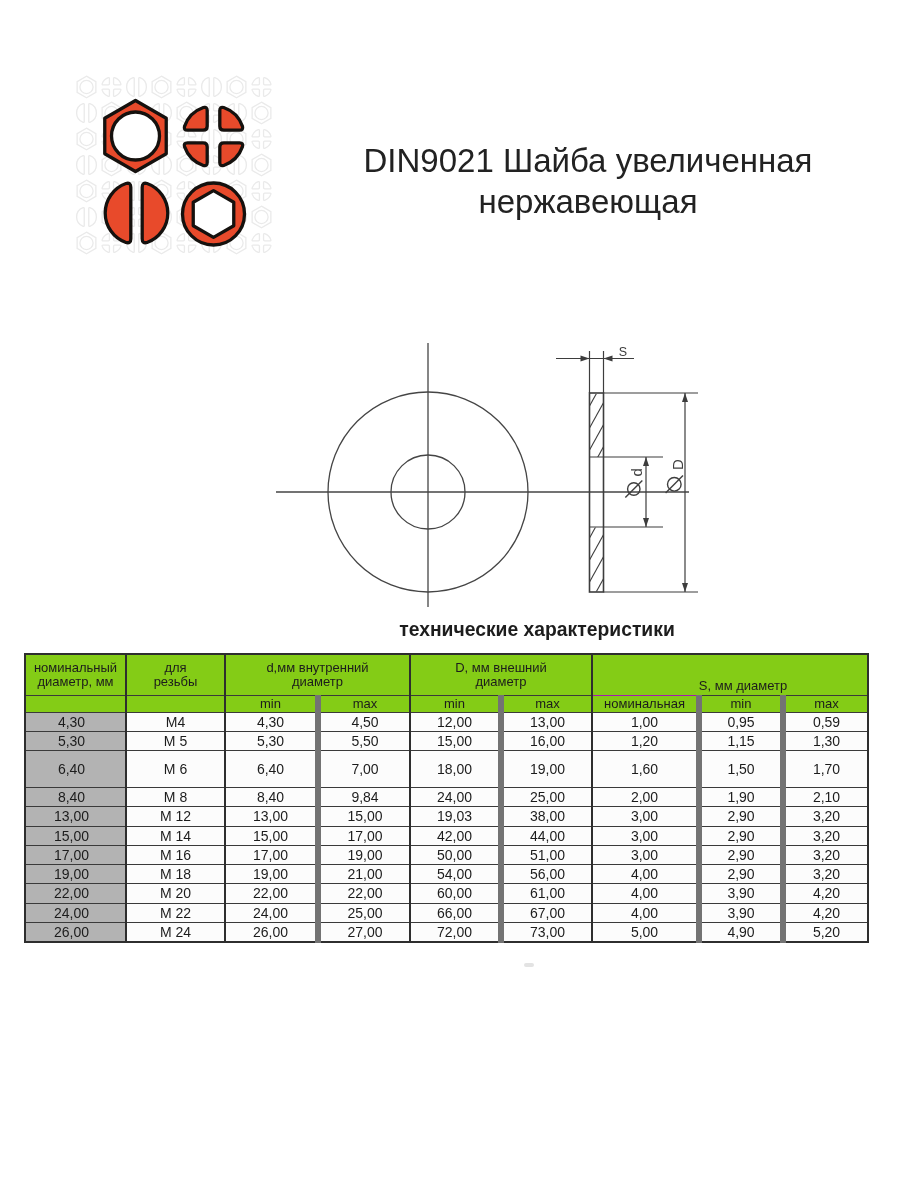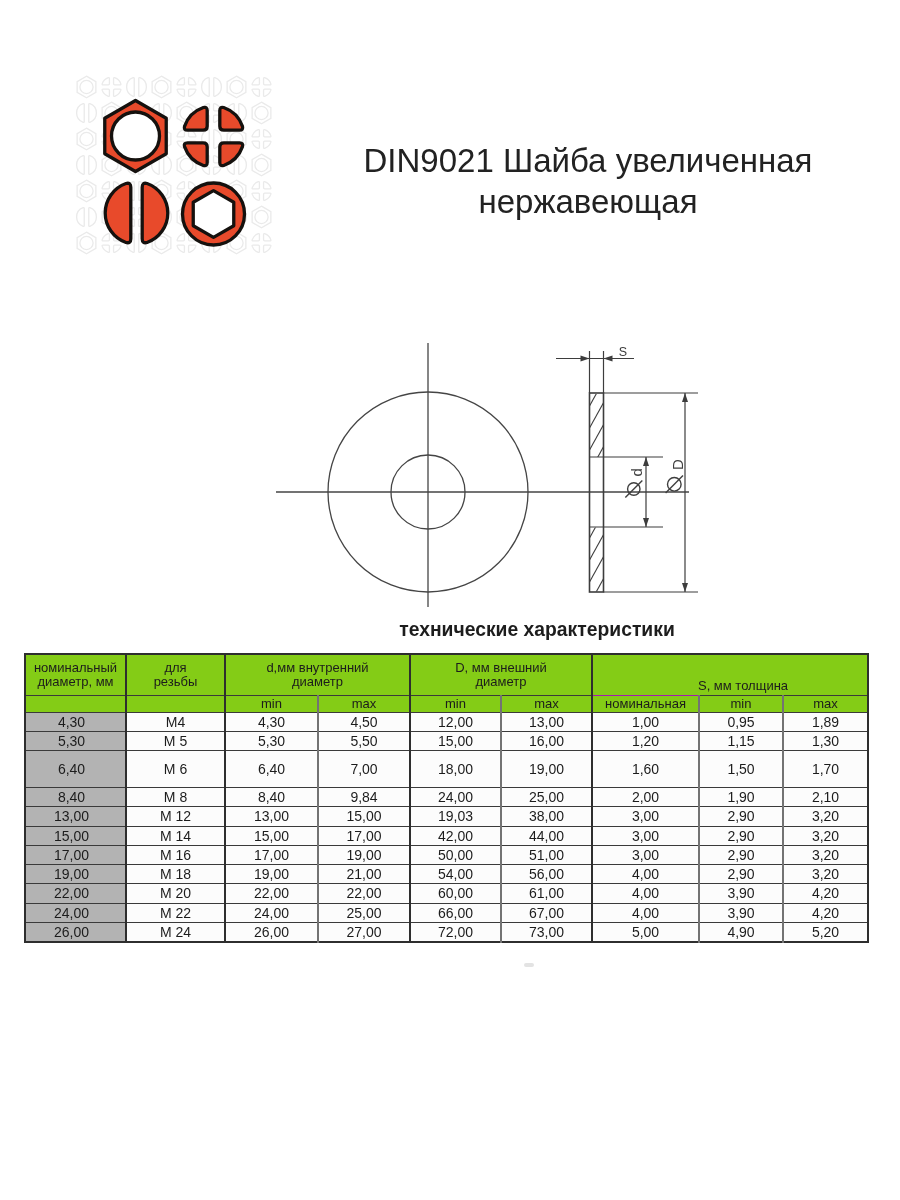--- a/index.html
+++ b/index.html
@@ -4,21 +4,21 @@
 <style>
 html,body{margin:0;padding:0;}
 body{width:900px;height:1200px;background:#ffffff;font-family:"Liberation Sans",sans-serif;position:relative;overflow:hidden;}
 .abs{position:absolute;}
 table.spec{border-collapse:collapse;table-layout:fixed;font-family:"Liberation Sans",sans-serif;color:#1c1c1c;}
 table.spec td,table.spec th{padding:0;text-align:center;vertical-align:middle;overflow:hidden;white-space:nowrap;font-weight:normal;}
 table.spec .hd{background:#84cc16;font-size:13px;line-height:13.5px;}
 table.spec td{background:#fcfcfc;font-size:14px;border-top:1px solid #3a3a3a;}
 table.spec td.c1{background:#b3b3b3;padding-right:8px;}
 table.spec .vb{border-left:2px solid #2e2e2e;}
-table.spec .vt{border-left:2px solid #737373;margin-left:33px;}
+table.spec .vt{border-left:6px solid #737373;margin-left:33px;}
 </style>
 </head>
 <body>
 
 <svg class="abs" style="left:60px;top:60px;" width="230" height="210" viewBox="60 60 230 210">
 <defs>
 <g id="bgh" fill="none" stroke="#eaeaea" stroke-width="1.4" transform="scale(0.94)">
 <polygon points="0.0,-11.5 9.96,-5.75 9.96,5.75 0.0,11.5 -9.96,5.75 -9.96,-5.75"></polygon>
 <circle cx="0" cy="0" r="7"></circle>
 </g>
@@ -215,21 +215,21 @@
       <col style="width:107px">
       <col style="width:84px">
       <col style="width:85px">
     </colgroup>
 <tbody>
       <tr style="height:41px;">
         <th class="hd">номинальный<br>диаметр, мм</th>
         <th class="hd vb">для<br>резьбы</th>
         <th class="hd vb" colspan="2">d,мм внутренний<br>диаметр</th>
         <th class="hd vb" colspan="2">D, мм внешний<br>диаметр</th>
-        <th class="hd vb" colspan="3" style="vertical-align:bottom;padding-bottom:2px;padding-left:26px;">S, мм толщина</th>
+        <th class="hd vb" colspan="3" style="vertical-align:bottom;padding-bottom:2px;padding-left:26px;">S, мм диаметр</th>
       </tr>
 <tr style="height:17px;">
         <th class="hd" style="border-top:1px solid #3a3a3a;"></th>
         <th class="hd vb" style="border-top:1px solid #3a3a3a;"></th>
         <th class="hd vb" style="border-top:1px solid #3a3a3a;">min</th>
         <th class="hd vt" style="border-top:1px solid #3a3a3a;">max</th>
         <th class="hd vb" style="border-top:1px solid #3a3a3a;">min</th>
         <th class="hd vt" style="border-top:1px solid #3a3a3a;">max</th>
         <th class="hd vb" style="border-top:1px solid #a21caf;margin-top:39px;">номинальная</th>
         <th class="hd vt" style="border-top:1px solid #3a3a3a;">min</th>
@@ -237,21 +237,21 @@
       </tr>
 <tr style="height:19.25px;">
         <td class="c1">4,30</td>
         <td class="vb">M4</td>
         <td class="vb">4,30</td>
         <td class="vt">4,50</td>
         <td class="vb">12,00</td>
         <td class="vt">13,00</td>
         <td class="vb">1,00</td>
         <td class="vt">0,95</td>
-        <td class="vt">1,89</td>
+        <td class="vt">0,59</td>
       </tr>
 <tr style="height:19.25px;">
         <td class="c1">5,30</td>
         <td class="vb">M 5</td>
         <td class="vb">5,30</td>
         <td class="vt">5,50</td>
         <td class="vb">15,00</td>
         <td class="vt">16,00</td>
         <td class="vb">1,20</td>
         <td class="vt">1,15</td>

